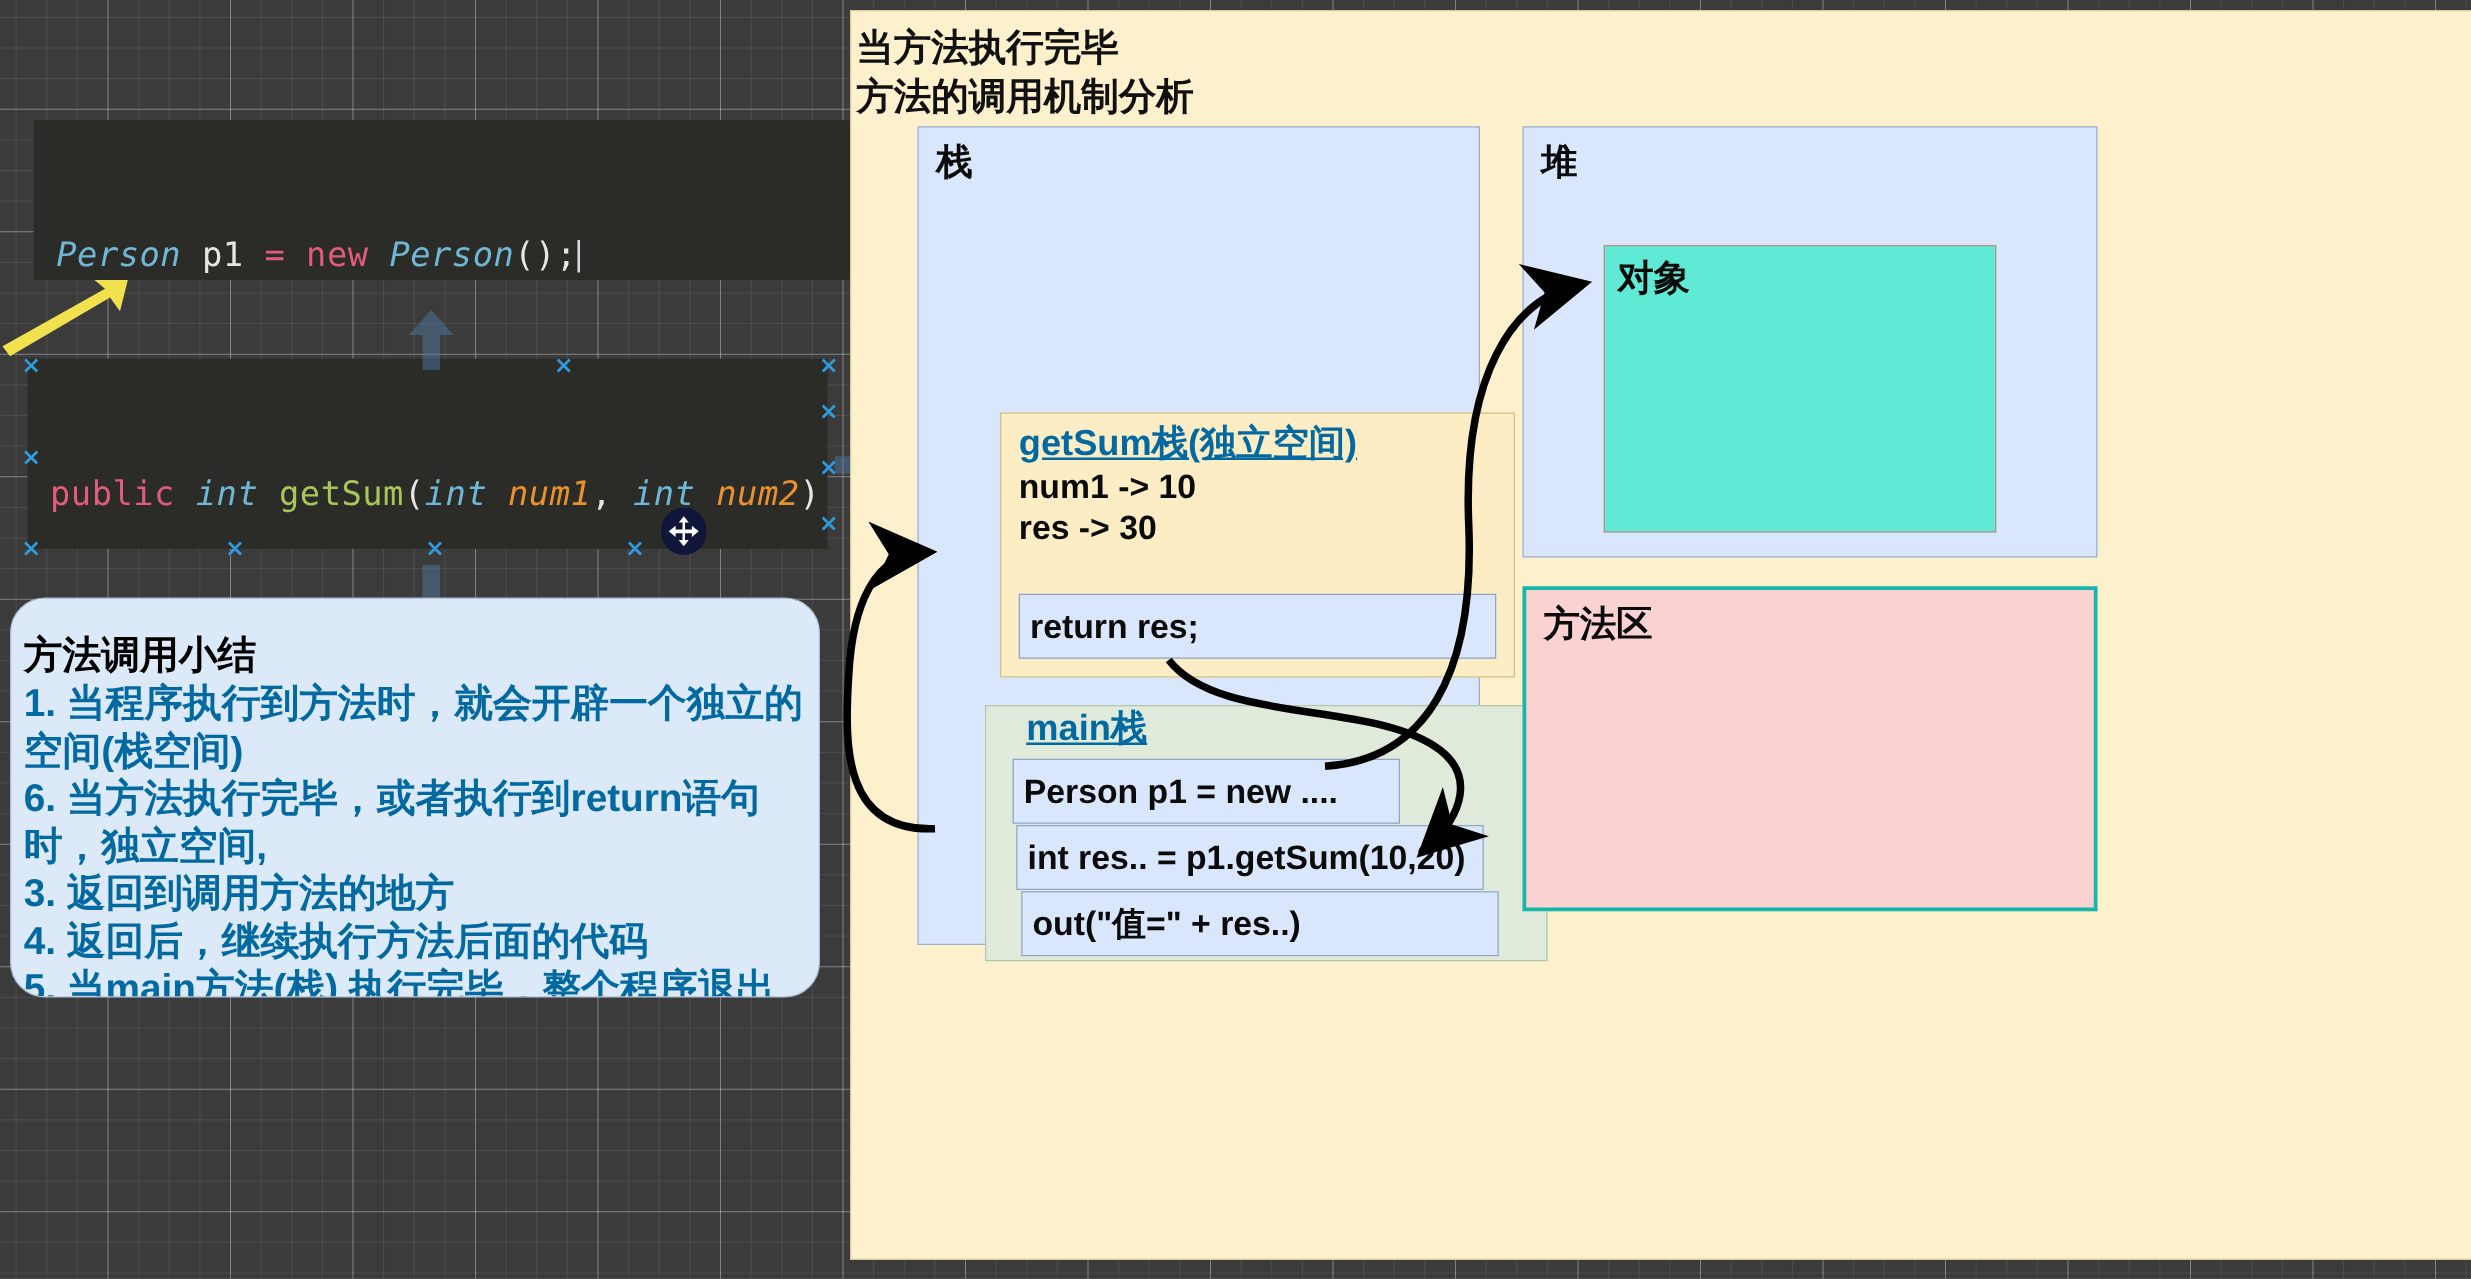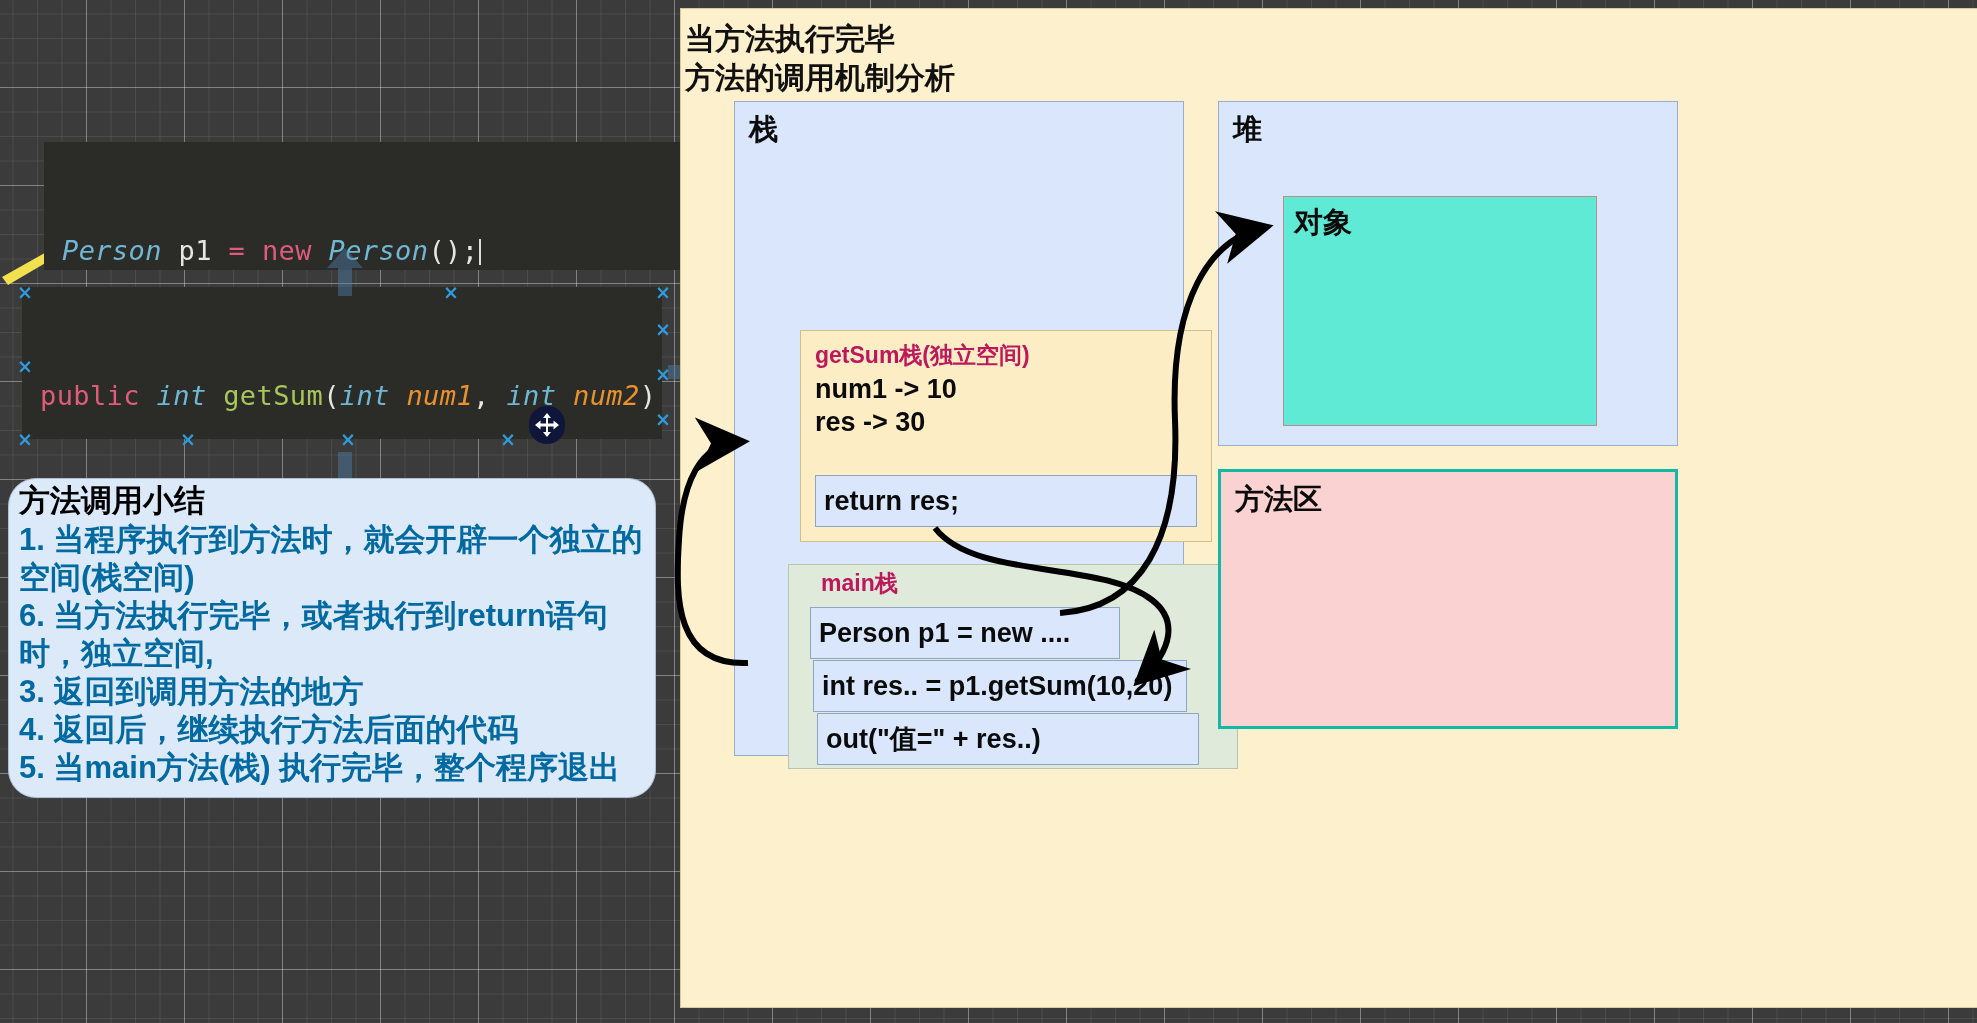--- a/index.html
+++ b/index.html
@@ -28,21 +28,21 @@
     color:#e8e6e0;
     font-family:"DejaVu Sans Mono","Liberation Mono",monospace;
     font-size:27px;
     line-height:41px;
     letter-spacing:.4px;
     white-space:pre;
     padding:6px 14px 8px 18px;
     box-sizing:border-box;
     overflow:hidden;
   }
-  #code-block-main{ left:44px; top:96px; width:682px; height:128px;margin-top:46px; }
+  #code-block-main{ left:27px; top:96px; width:682px; height:128px; }
   #code-block-method{ left:22px; top:287px; width:640px; height:152px; }
 
   .tok-type{color:#6fb7d4;font-style:italic;}
   .tok-kw{color:#e05c7a;}
   .tok-method{color:#a8c65a;}
   .tok-param{color:#e8912d;font-style:italic;}
   .tok-plain{color:#e8e6e0;}
   .caret{display:inline-block;width:2px;height:26px;background:#dcdcdc;
          vertical-align:-5px;margin-left:1px;}
 
@@ -99,22 +99,22 @@
     background:#fad2d2;border:3px solid #14b8a6;
   }
 
   
   #getsum-frame{
     position:absolute;left:65px;top:228px;width:412px;height:212px;
     background:#fcedc4;border:1px solid #cfc08e;box-sizing:border-box;
     padding:8px 0 0 0;
   }
   .frame-title{
-    font-size:23px;font-weight:bold;color:#be185d;margin:0 0 2px 14px;
-    white-space:nowrap;line-height:32px;
+    font-size:29px;font-weight:bold;color:#0369a1;margin:0 0 2px 14px;
+    white-space:nowrap;line-height:32px;text-decoration:underline;
   }
   .frame-line{
     font-size:27px;font-weight:bold;color:#0b0b0b;margin:0 0 1px 14px;
     white-space:nowrap;line-height:32px;
   }
   #return-stmt-box{
     position:absolute;left:14px;top:144px;width:382px;height:52px;
     background:#d9e6fb;border:1px solid #8fa5c6;box-sizing:border-box;
     font-size:27px;font-weight:bold;color:#0b0b0b;
     display:flex;align-items:center;padding-left:8px;white-space:nowrap;
@@ -133,21 +133,21 @@
     display:flex;align-items:center;padding-left:8px;white-space:nowrap;
   }
   #stmt-person{left:21px;top:42px;width:310px;}
   #stmt-getsum{left:24px;top:95px;width:374px;}
   #stmt-out{left:28px;top:148px;width:382px;}
 
   
   #summary-callout{
     position:absolute;left:8px;top:478px;width:648px;height:320px;
     background:#dce9f9;border:1px solid #aebfd4;border-radius:28px;
-    box-sizing:border-box;padding:1px 10px 6px 10px;overflow:hidden;
+    box-sizing:border-box;padding:24px 10px 6px 10px;overflow:hidden;
   }
   #summary-callout .s-title{
     font-size:31px;font-weight:bold;color:#000;line-height:41px;
     margin:0;white-space:nowrap;
   }
   #summary-callout .s-line{
     font-size:31px;font-weight:bold;color:#0369a1;line-height:38px;
     margin:0;white-space:nowrap;
   }
 

